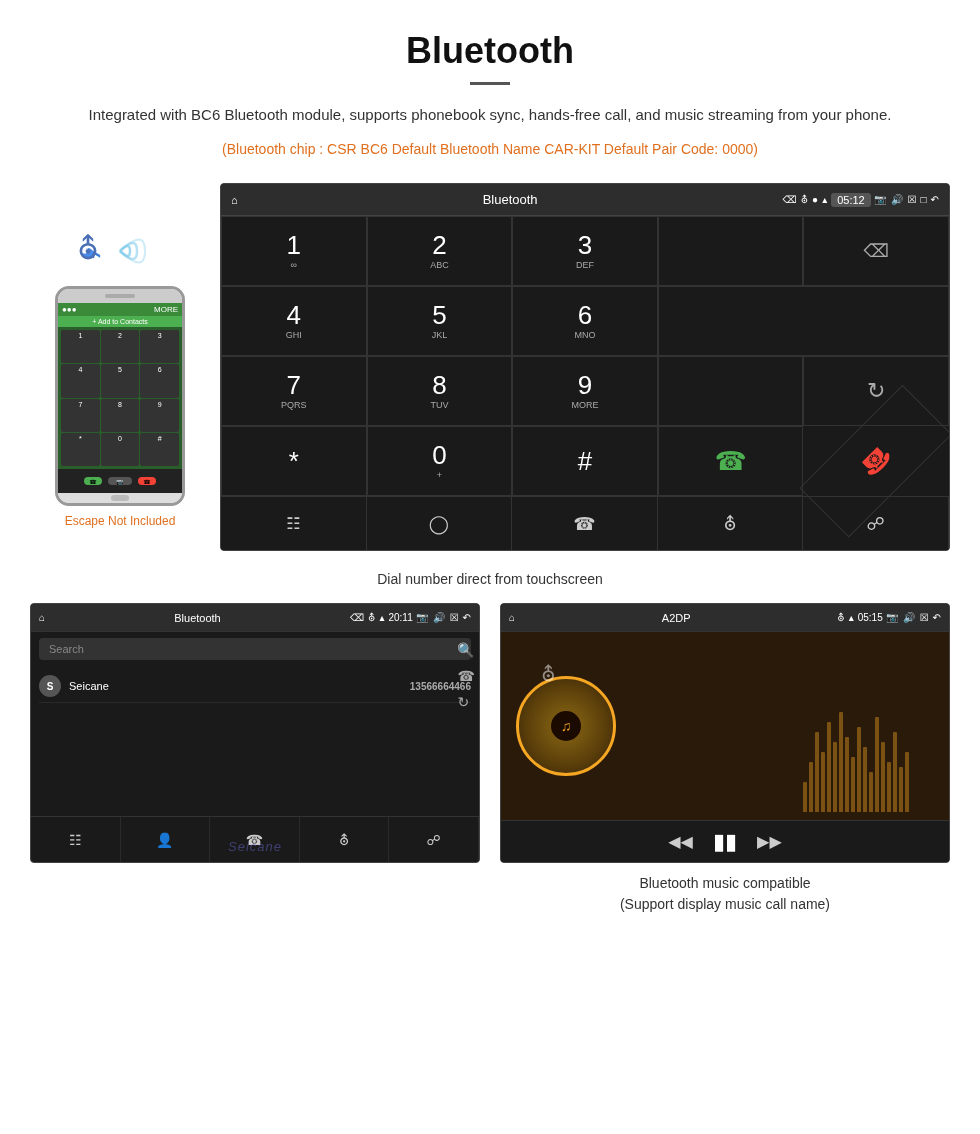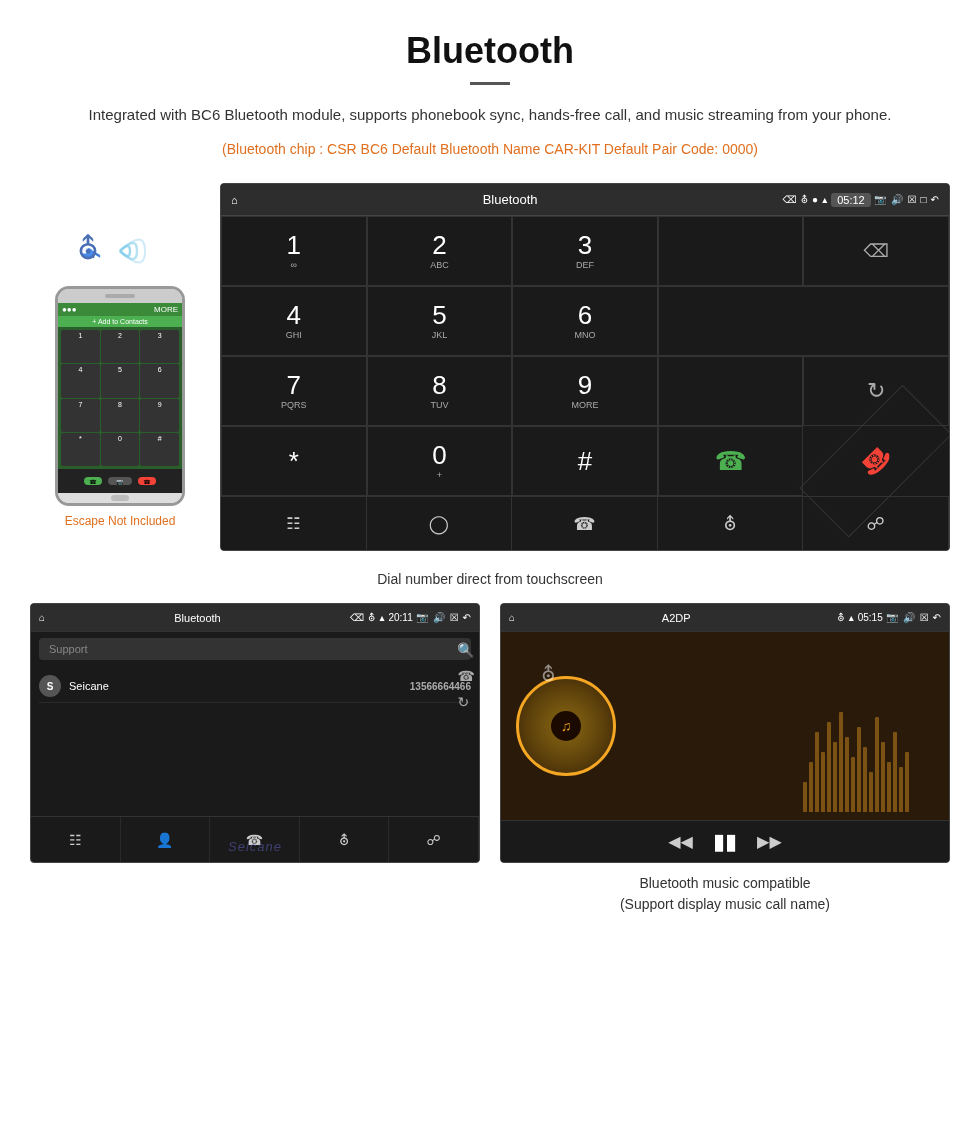--- a/index.html
+++ b/index.html
@@ -665,21 +665,21 @@
           <span>⛢</span>
           <span>▴</span>
           <span>20:11</span>
           <span>📷</span>
           <span>🔊</span>
           <span>☒</span>
           <span>↶</span>
         </div>
 
         <div class="search-bar">
-          <span style="color:#888;">Support</span>
+          <span style="color:#888;">Search</span>
         </div>
 
         <div class="contact-list">
           <div class="contact-item">
             <div class="contact-avatar">S</div>
             <span class="contact-name">Seicane</span>
             <span class="contact-number">13566664466</span>
           </div>
         </div>
 

